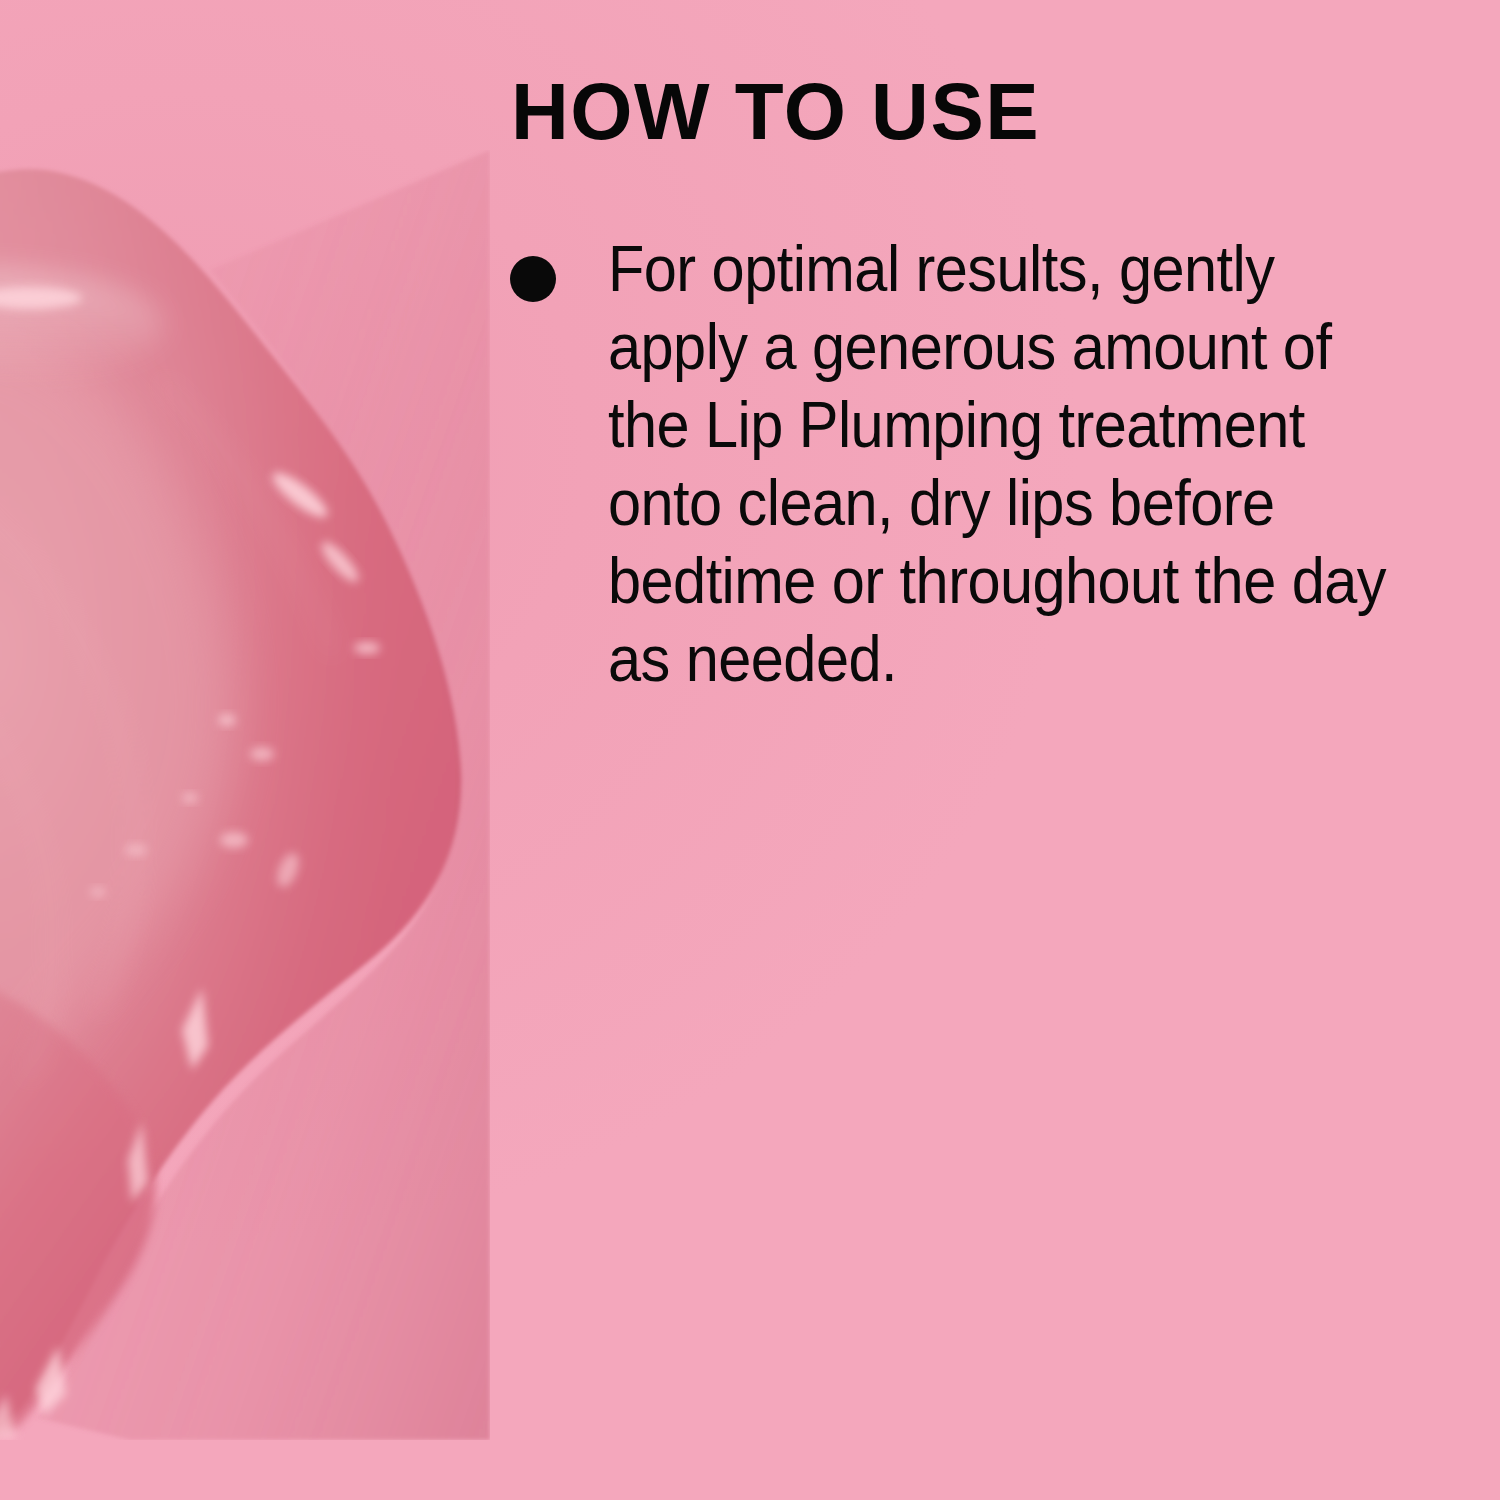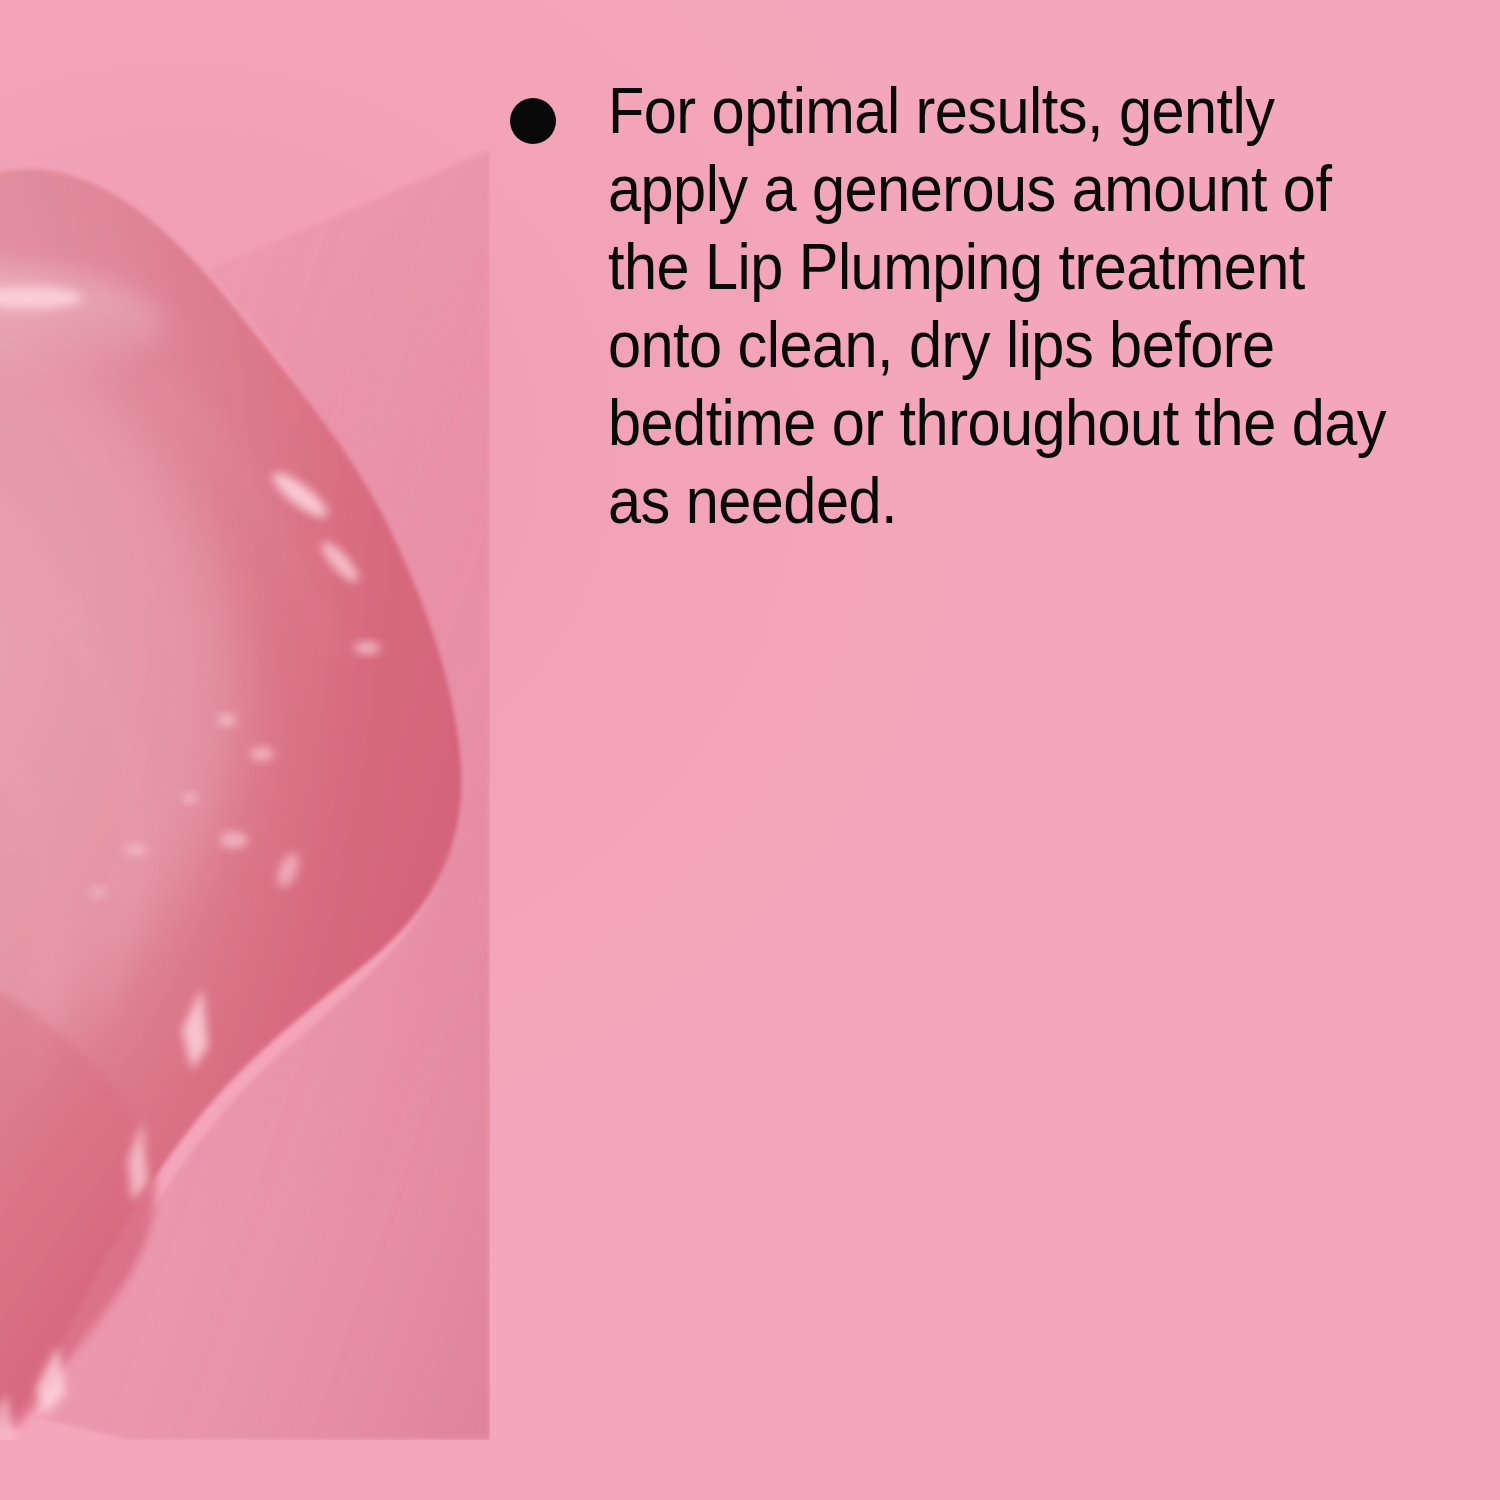--- a/index.html
+++ b/index.html
@@ -224,20 +224,21 @@
       <g stroke="#f0b0bb" fill="none" opacity="0.30" filter="url(#blurMd)">
         <path d="M 60,300 C 150,340 230,430 275,540 C 318,648 312,760 270,862" stroke-width="9"></path>
         <path d="M 10,430 C 90,470 158,552 196,648 C 232,742 230,840 198,930" stroke-width="7"></path>
         <path d="M 330,230 C 404,300 466,400 504,506" stroke-width="6"></path>
       </g>
     </svg>
   </div>
 
   <div class="content">
 
+    <h1 class="title">HOW TO USE</h1>
 
     <ul class="bullet-list">
 
       <li class="bullet-item">
         <span class="bullet-dot"></span>
         <span class="bullet-text">For optimal results, gently apply a generous amount of the Lip Plumping treatment onto clean, dry lips before bedtime or throughout the day as needed.</span>
       </li>
 
 
     </ul>

